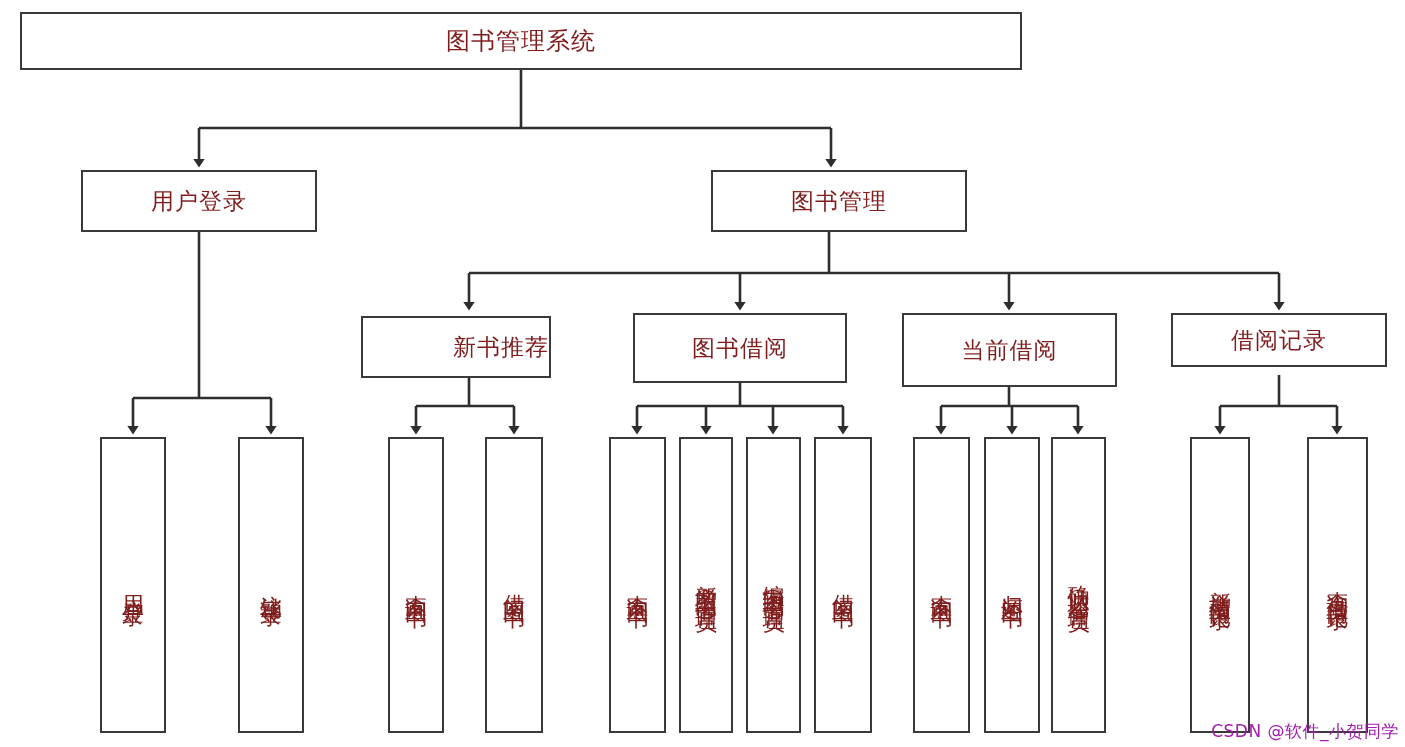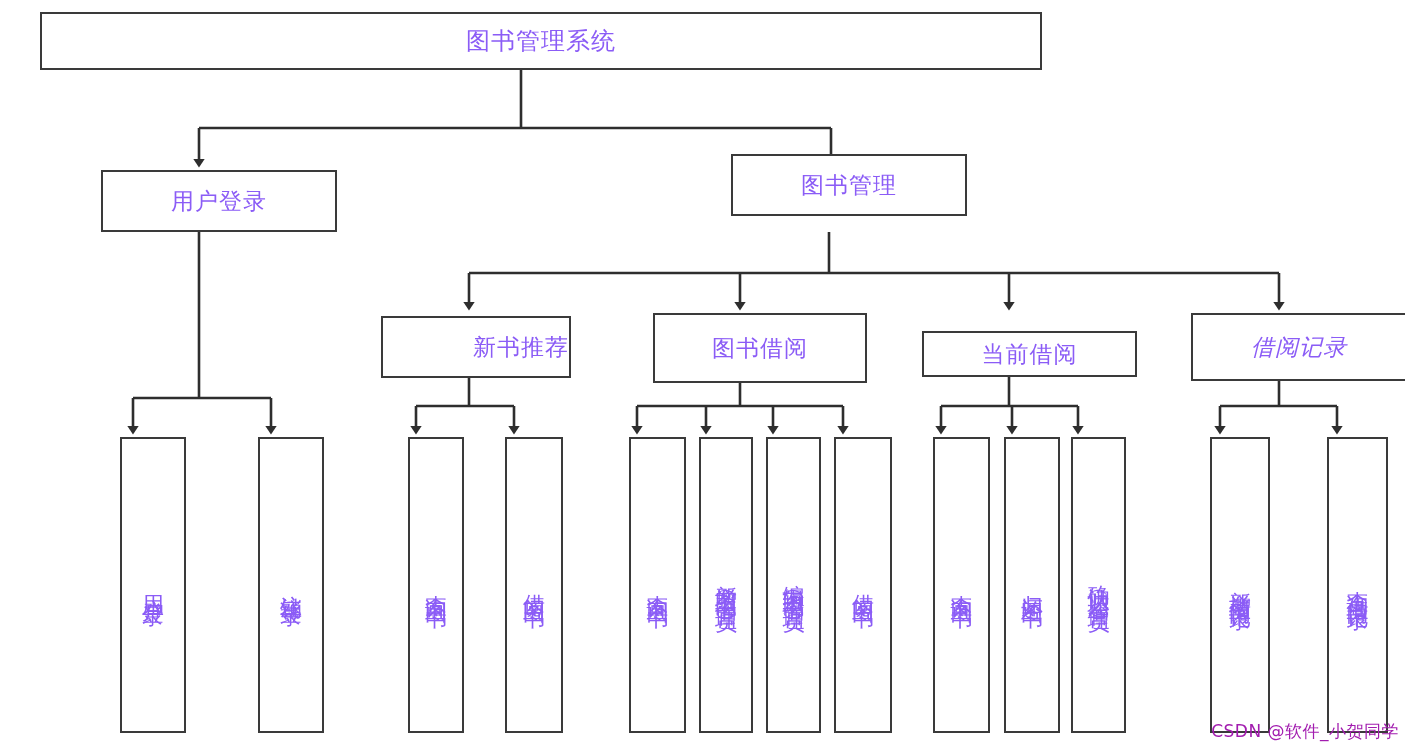--- a/index.html
+++ b/index.html
@@ -27,23 +27,22 @@
     pointer-events: none;
   }
   .node {
     position: absolute;
     box-sizing: border-box;
     background: #ffffff;
     border: 2.5px solid #3a3a3a;
     display: flex;
     align-items: center;
     justify-content: center;
-    color: #8b5cf6;
+    color: #7f1d1d;
     z-index: 2;
-    margin-left: 20px;
   }
   .node-label {
     display: block;
     text-align: center;
     letter-spacing: 1px;
     line-height: 1.25;
     white-space: pre;
   }
   
   .node.h .node-label {
@@ -133,34 +132,34 @@
     </g>
   </svg>
 
   <div class="node h root" style="left:20px; top:12px; width:1002px; height:58px;">
     <span class="node-label">图书管理系统</span>
   </div>
 
   <div class="node h" style="left:81px; top:170px; width:236px; height:62px;">
     <span class="node-label">用户登录</span>
   </div>
-  <div class="node h" style="left:711px; top:154px; width:236px; height:62px;">
+  <div class="node h" style="left:711px; top:170px; width:256px; height:62px;">
     <span class="node-label">图书管理</span>
   </div>
 
   <div class="node h" style="left:361px; top:316px; width:190px; height:62px;justify-content:flex-end;">
     <span class="node-label">新书推荐</span>
   </div>
   <div class="node h" style="left:633px; top:313px; width:214px; height:70px;">
     <span class="node-label">图书借阅</span>
   </div>
-  <div class="node h" style="left:902px; top:331px; width:215px; height:46px;">
+  <div class="node h" style="left:902px; top:313px; width:215px; height:74px;">
     <span class="node-label">当前借阅</span>
   </div>
-  <div class="node h" style="left:1171px; top:313px; width:216px; height:68px;font-style:italic;">
+  <div class="node h" style="left:1171px; top:313px; width:216px; height:54px;">
     <span class="node-label">借阅记录</span>
   </div>
 
   <div class="node v" style="left:100px; top:437px; width:66px; height:296px;">
     <span class="node-label">用户登录</span>
   </div>
   <div class="node v" style="left:238px; top:437px; width:66px; height:296px;">
     <span class="node-label">注销登录</span>
   </div>
 

